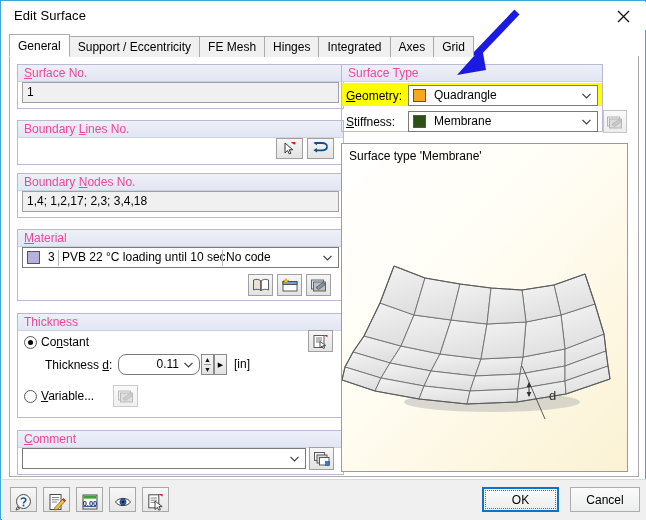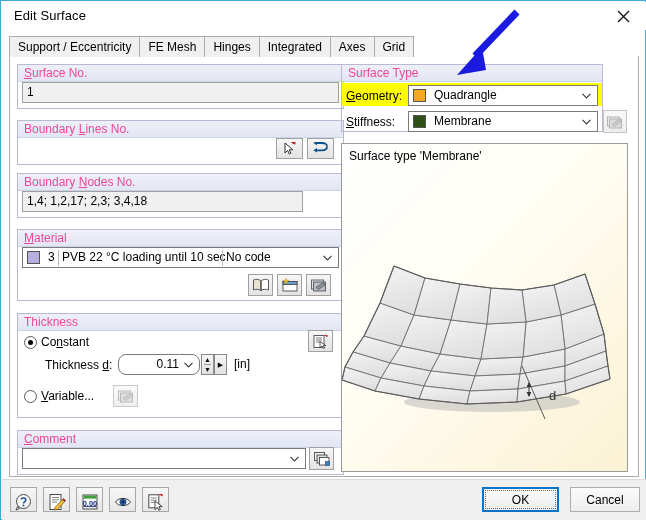--- a/index.html
+++ b/index.html
@@ -175,20 +175,21 @@
       <svg width="13" height="13" viewBox="0 0 13 13">
           <line x1="1" y1="1" x2="12" y2="12" stroke="#111" stroke-width="1.2"></line>
           <line x1="12" y1="1" x2="1" y2="12" stroke="#111" stroke-width="1.2"></line>
         </svg>
     </div>
   </div>
 
   <div class="tabstrip">
     <div class="tabstrip-rest"></div>
     <div class="tabrow">
+      <div class="tab active"><span>General</span></div>
       <div class="tab"><span>Support / Eccentricity</span></div>
       <div class="tab"><span>FE Mesh</span></div>
       <div class="tab"><span>Hinges</span></div>
       <div class="tab"><span>Integrated</span></div>
       <div class="tab"><span>Axes</span></div>
       <div class="tab"><span>Grid</span></div>
     </div>
   </div>
 
   <div class="tabpane"></div>
@@ -217,21 +218,21 @@
       <path d="M15 4.5 C15 7.4 12.6 8.3 10 8.3 L4 8.3" fill="none" stroke="#0d4f8b" stroke-width="1.8"></path>
       <path d="M5 -1.2 L5 3.2 L1.4 1 Z" fill="#0d4f8b" transform="translate(0,0)"></path>
       <path d="M5 6.1 L5 10.5 L1.4 8.3 Z" fill="#0d4f8b"></path>
     </svg>
   </div>
 
   <div class="group" style="left:16px;top:172px;width:327px;height:45px;">
     <div class="group-head" style="width:325px;"></div>
     <div class="group-title">Boundary <u>N</u>odes No.</div>
   </div>
-  <div class="tbox ro" style="left:21px;top:190px;width:281px;">1,4; 1,2,17; 2,3; 3,4,18</div>
+  <div class="tbox ro" style="left:21px;top:190px;width:317px;">1,4; 1,2,17; 2,3; 3,4,18</div>
 
   <div class="group" style="left:16px;top:228px;width:327px;height:72px;">
     <div class="group-head" style="width:325px;"></div>
     <div class="group-title"><u>M</u>aterial</div>
   </div>
   <div class="combo" style="left:21px;top:246px;width:317px;">
     <div class="sw" id="mat-sw" style="background: rgb(181, 176, 221);"></div>
     <div class="cval" style="left:25px;">3</div>
     <div style="position:absolute;left:35px;top:2px;width:1px;height:16px;background:#b9b9b9;"></div>
     <div class="cval" style="left:39px;">PVB 22 °C loading until 10 sec</div>

